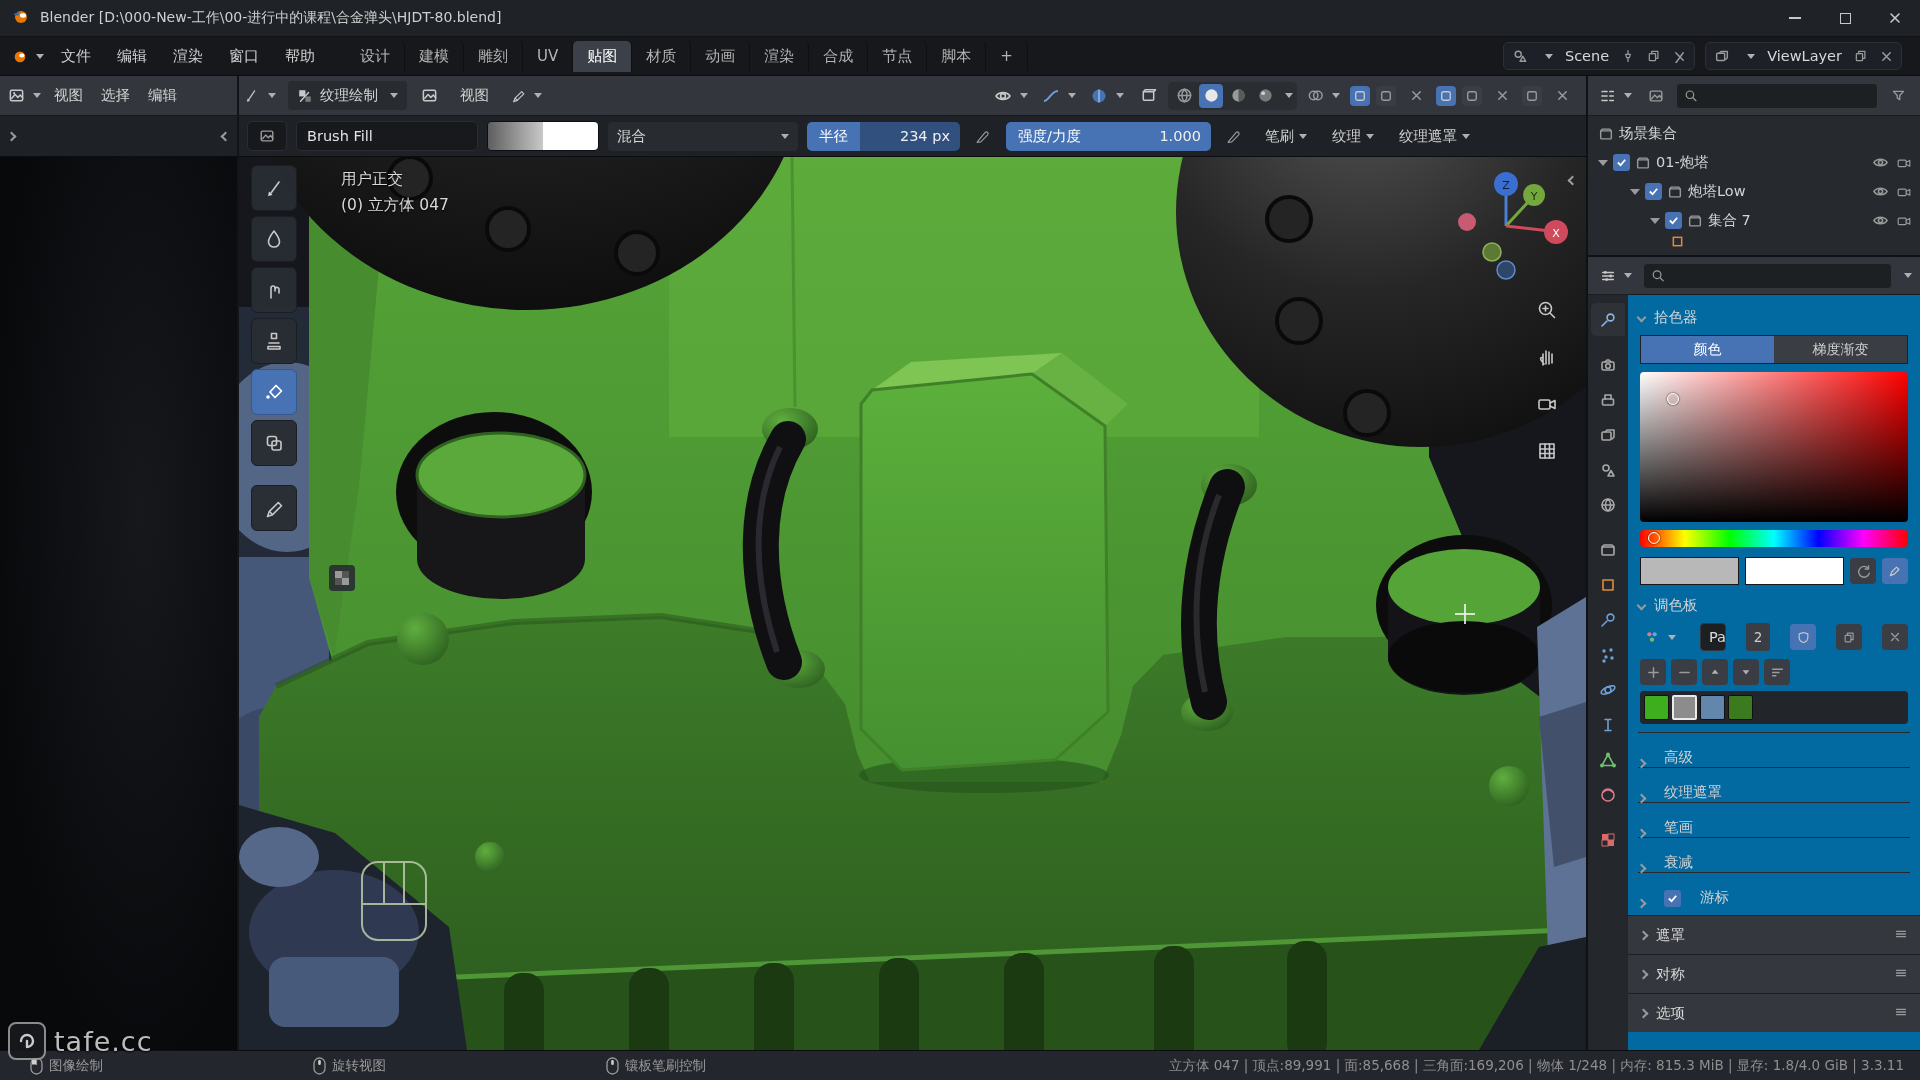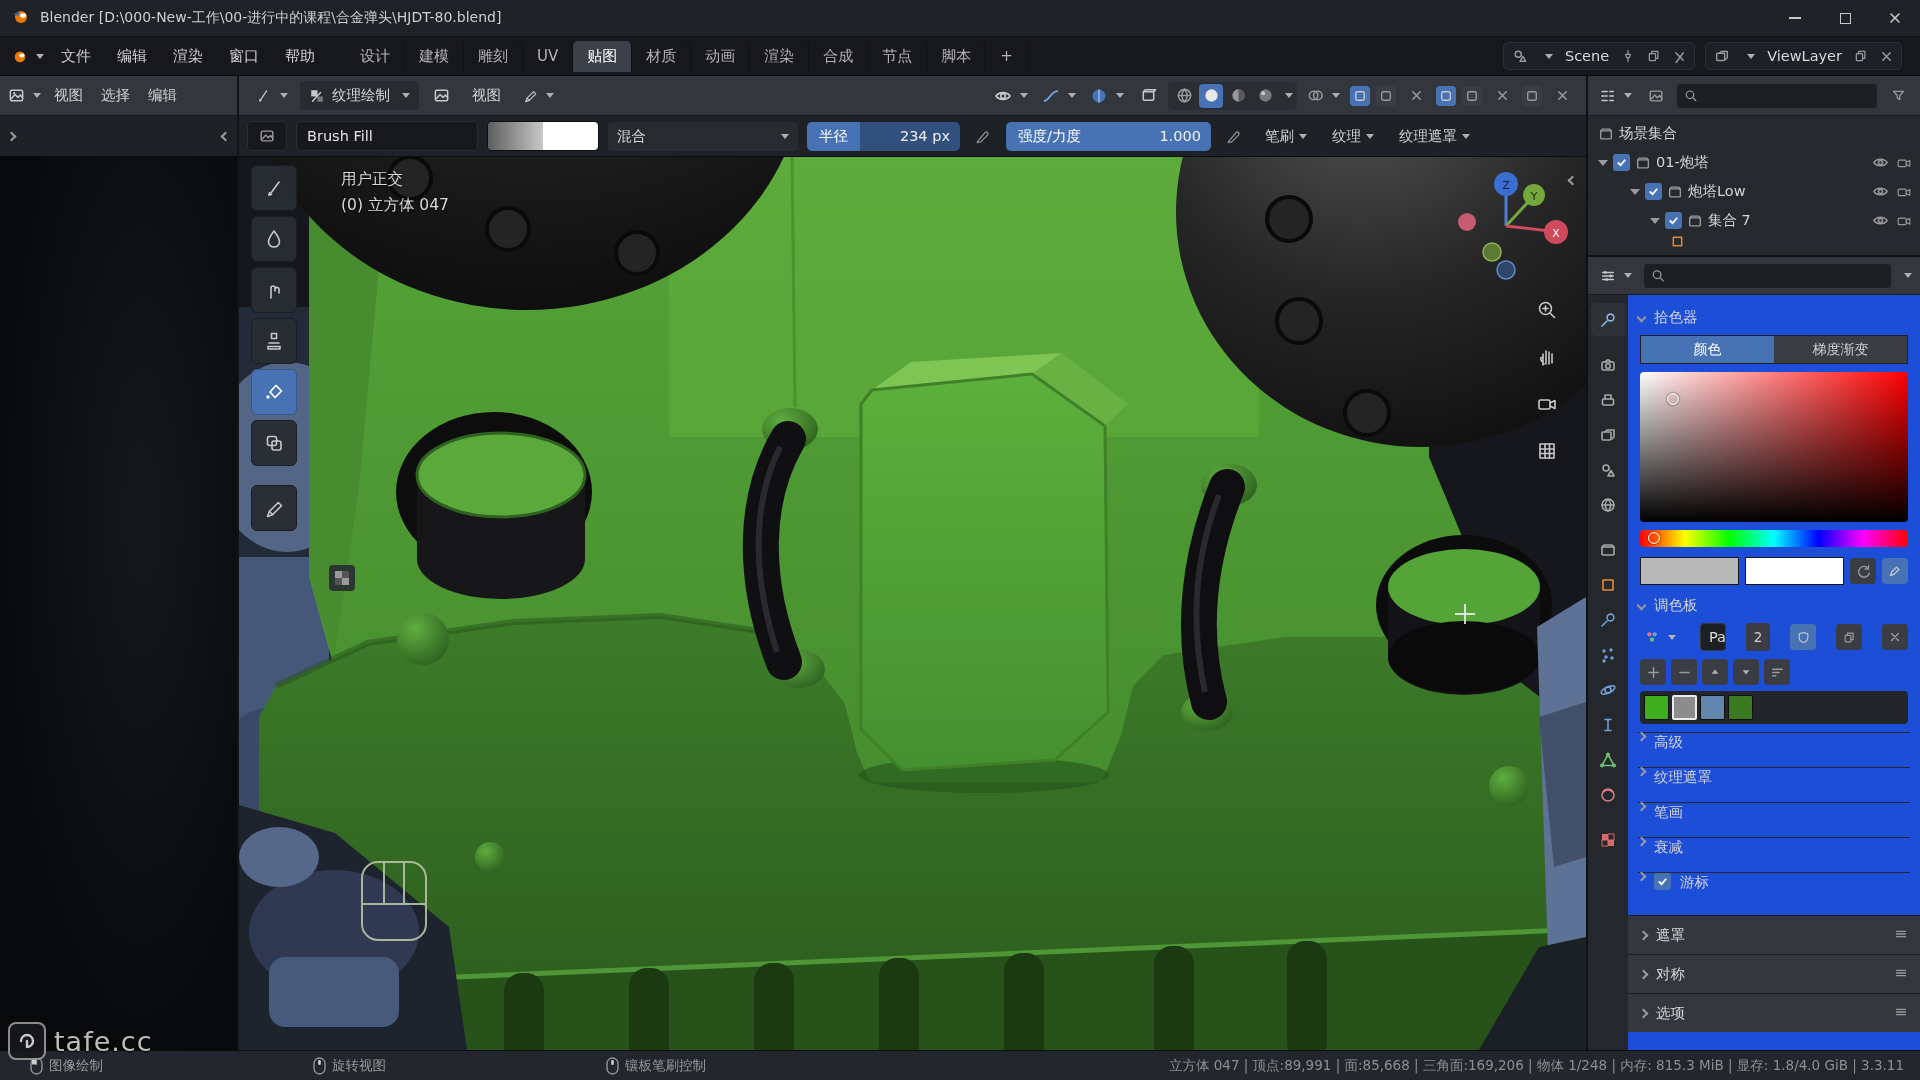--- a/index.html
+++ b/index.html
@@ -80,41 +80,41 @@
 .cbx{width:17px;height:17px;border-radius:3px;background:#4772b3;display:flex;align-items:center;justify-content:center}
 .disc{width:0;height:0;border-left:5px solid transparent;border-right:5px solid transparent;border-top:6px solid #9a9a9a;display:inline-block}
 
 .props{flex:1;display:flex;flex-direction:column;overflow:hidden}
 .props-header{height:38px;background:#33363c;display:flex;align-items:center;gap:7px;padding:0 8px;border-bottom:1px solid #1b1d21}
 .props-body{flex:1;display:flex;overflow:hidden}
 .tabstrip{width:40px;background:#24272c;display:flex;flex-direction:column;align-items:center;padding-top:8px;gap:2px}
 .ptab{width:34px;height:33px;border-radius:5px 0 0 5px;display:flex;align-items:center;justify-content:center;color:#a8a8a8}
 .ptab.active{background:#2e3136;color:#8fb4e8}
 .ptab.gap{margin-top:10px}
-.pcontent{flex:1;background:#1d4ed8;padding:6px 10px 0 10px;overflow:hidden;font-size:14.5px}
+.pcontent{flex:1;background:#0369a1;padding:6px 10px 0 10px;overflow:hidden;font-size:14.5px}
 .phead{display:flex;align-items:center;gap:9px;height:32px;color:#d6d6d6}
 .seg{display:flex;height:29px;border-radius:0;overflow:hidden;border:1px solid #1f2125;margin:2px 2px 8px 2px}
 .seg .sbtn{flex:1;display:flex;align-items:center;justify-content:center;background:#3a3d44;color:#cfcfcf;font-size:14px}
 .seg .sbtn.active{background:#4772b3;color:#fff}
 .colorfield{position:relative;height:150px;border-radius:4px;margin:0 2px;background:linear-gradient(to top,#000,rgba(0,0,0,0)),linear-gradient(to right,#fff,#ff0000)}
 .cf-cursor{position:absolute;left:10%;top:14%;width:12px;height:12px;border:1.6px solid #fff;border-radius:50%;box-shadow:0 0 2px #000}
 .huebar{position:relative;height:17px;border-radius:4px;margin:8px 2px 0 2px;background:linear-gradient(to right,#f00,#ff0,#0f0,#0ff,#00f,#f0f,#f00)}
 .hue-cursor{position:absolute;left:3%;top:2px;width:12px;height:12px;border:1.6px solid #fff;border-radius:50%;box-shadow:0 0 2px #000}
 .currow{display:flex;align-items:center;gap:6px;margin:10px 2px 4px 2px}
 .bigsw{height:28px;border:1px solid #17181c}
 .palrow{display:flex;align-items:center;gap:20px;margin:2px}
 .pal-name{flex:1;display:flex;align-items:center;background:#1d2023;border:1px solid #34373c;border-radius:4px;height:28px;padding:0 8px;color:#dcdcdc;overflow:hidden;white-space:nowrap}
 .badge{background:#3a3d44;border-radius:3px;height:28px;min-width:24px;display:flex;align-items:center;justify-content:center;color:#cfcfcf;font-size:13.5px;padding:0 4px}
 .sqbtn{width:26px;height:26px;background:#3a3d44;border-radius:4px;display:flex;align-items:center;justify-content:center}
 .sqbtn.blue{background:#4772b3}
 .palops{display:flex;align-items:center;gap:5px;margin:8px 2px 6px 2px}
 .swatches{display:flex;align-items:center;gap:3px;background:#222529;border-radius:4px;padding:4px;margin:0 2px 8px 2px;min-height:33px}
 .psw{width:25px;height:25px;border-radius:2px;border:1px solid #111}
 .psw.sel{border:2px solid #eaeaea}
-.collapse-row{display:flex;align-items:flex-start;gap:9px;height:35px;color:#d2d2d2;border-top:1px solid #26292d}
+.collapse-row{display:flex;align-items:flex-end;gap:19px;height:35px;color:#d2d2d2;border-top:1px solid #26292d}
 .bpanel{display:flex;align-items:center;gap:9px;height:39px;color:#d8d8d8;background:#34373d;border-top:1px solid #1d1f23;margin:0 -10px;padding:0 12px}
 .handle{margin-left:auto}
 
 .statusbar{position:absolute;left:0;top:1050px;width:1920px;height:30px;background:#23262c;border-top:1px solid #0c0d10;display:flex;align-items:center;color:#9a9a9a;font-size:13.5px;padding:0 10px}
 .hint{display:flex;align-items:center;gap:6px;white-space:nowrap}
 .stats{margin-left:auto;color:#8f8f8f;white-space:nowrap;padding-right:6px}
 
 .watermark{position:absolute;left:8px;top:1022px;display:flex;align-items:center;gap:8px;opacity:.9;z-index:50}
 .wm-logo{width:38px;height:38px;border:2.5px solid #9a9a9a;border-radius:8px;background:#17191d;display:flex;align-items:center;justify-content:center}
 .wm-text{font-size:27px;color:#d0d0d0;letter-spacing:1px;text-shadow:0 1px 2px #000}
@@ -221,21 +221,21 @@
             <rect x="2.5" y="3.5" width="13" height="11" rx="1.5"></rect>
             <path d="M4,12 l3.5,-4 3,3 2.5,-2.5 2.5,3"></path>
             <circle cx="6.5" cy="6.5" r="1.1" fill="#c8c8c8" stroke="none"></circle>
           </svg>
         <span class="crt"></span>
       </span>
       <span class="th-menu">视图</span>
       <span class="th-menu">选择</span>
       <span class="th-menu">编辑</span>
     </div>
-    <div style="display:flex;align-items:center;gap:8px;padding-left:12px">
+    <div style="display:flex;align-items:center;gap:8px;padding-left:0">
       <span class="icon-btn">
         <svg class="ic" width="17" height="17" viewBox="0 0 22 22">
             <path d="M7,17 L15,5"></path>
             <path d="M5,19 l4,-1 -3,-3 z" fill="#c8c8c8" stroke="none"></path>
           </svg>
           <span class="crt"></span>
       </span>
       <div class="dd-box">
         <svg class="ic" width="16" height="16" viewBox="0 0 18 18">
             <rect x="2.5" y="2.5" width="7" height="7" fill="#c8c8c8" stroke="none"></rect>

